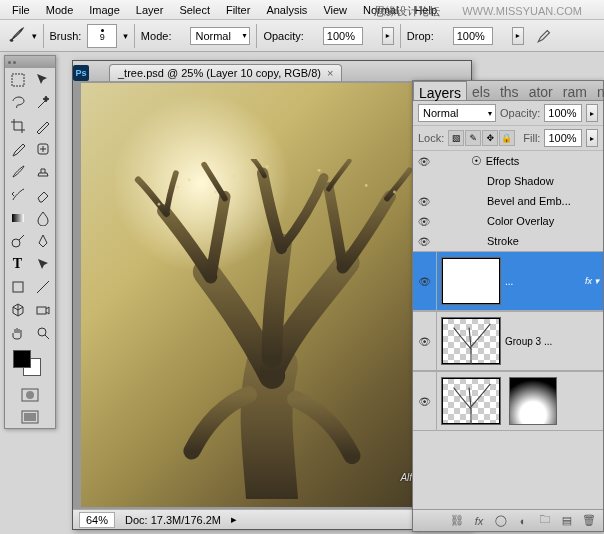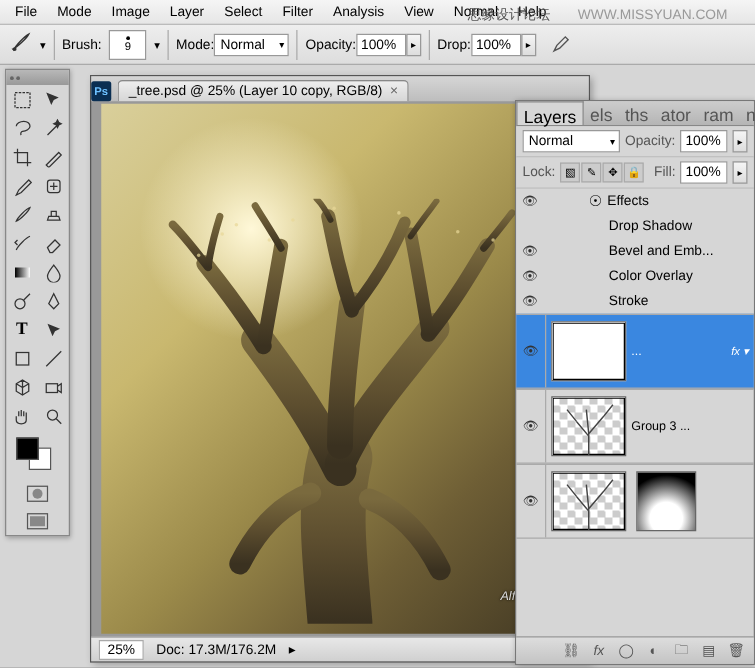--- a/index.html
+++ b/index.html
@@ -9,42 +9,42 @@
 .menubar span { padding: 2px 8px; cursor: default; }
 .watermark { position: absolute; right: 6px; top: 2px; font-size: 11px; color: #999; font-family: Georgia, sans-serif; }
 .watermark .cn { color: #555; margin-right: 6px; }
 
 .optionsbar { background: linear-gradient(#eee,#ddd); height: 32px; display: flex; align-items: center; gap: 6px; padding: 0 8px; border-bottom: 1px solid #aaa; }
 .brush-icon { width: 18px; height: 18px; }
 .dd { font-size: 9px; }
 .brush-preview { display: inline-flex; flex-direction: column; align-items: center; border: 1px solid #999; background: #fff; width: 30px; height: 24px; padding-top: 4px; }
 .brush-preview .dot { width: 3px; height: 3px; background: #000; border-radius: 50%; }
 .brush-preview .num { font-size: 9px; }
-.mode-box, .pct-box { display: flex; align-items: center; gap: 0; }
+.mode-box, .pct-box { display: flex; align-items: center; gap: 19px; }
 .select-like { background: #fff; border: 1px solid #999; padding: 1px 14px 1px 4px; position: relative; height: 18px; display: flex; align-items: center; min-width: 60px; }
 .select-like::after { content:'▾'; position:absolute; right: 3px; font-size: 8px; }
 .pct-input { background: #fff; border: 1px solid #999; width: 40px; height: 18px; padding: 0 3px; display: flex; align-items: center; }
 .arrow-btn { border: 1px solid #999; width: 12px; height: 18px; background: linear-gradient(#f5f5f5,#ddd); display:flex;align-items:center;justify-content:center;font-size:8px; }
 .sep { width: 1px; height: 24px; background: #aaa; }
 
 .toolbox { position: absolute; left: 4px; top: 55px; width: 52px; background: #d6d6d6; border: 1px solid #888; box-shadow: 1px 1px 4px rgba(0,0,0,0.3); z-index: 5; }
 .toolbox-header { height: 12px; background: linear-gradient(#b8b8b8,#999); display:flex; gap:2px; align-items:center; justify-content:flex-start; padding-left:3px;}
 .toolbox-header .d { width:3px;height:3px;background:#666;border-radius:50%; }
 .tool-grid { display: grid; grid-template-columns: 1fr 1fr; }
 .tool { width: 25px; height: 23px; display:flex;align-items:center;justify-content:center; border:1px solid transparent; }
 .tool svg, .tool span.glyph { width: 16px; height: 16px; }
 .fgbg { position: relative; height: 40px; }
 .fgbg .sw { position: absolute; width: 18px; height: 18px; border: 1px solid #555; }
 .fgbg .fg { background:#000; top: 6px; left: 8px; z-index:1;}
 .fgbg .bg { background:#fff; top: 14px; left: 18px; }
 .qm { width: 100%; height: 22px; display:flex;align-items:center;justify-content:center; }
 
 .doc-window { position: absolute; left: 72px; top: 60px; width: 400px; height: 470px; background: #999; border: 1px solid #555; box-shadow: 2px 2px 6px rgba(0,0,0,0.3); }
 .doc-tabbar { height: 20px; background: linear-gradient(#d6d6d6,#bdbdbd); display: flex; align-items: flex-end; }
-.doc-tab { background: linear-gradient(#eee,#d6d6d6); padding: 2px 8px; border: 1px solid #888; border-bottom:none; font-size: 10px; display:flex; align-items:center; gap:4px; border-radius: 4px 4px 0 0; margin-left:5px;}
+.doc-tab { background: linear-gradient(#eee,#d6d6d6); padding: 2px 8px; border: 1px solid #888; border-bottom:none; font-size: 10px; display:flex; align-items:center; gap:4px; border-radius: 4px 4px 0 0; margin-left:20px;}
 .ps-badge { width:16px; height:16px; background:#0a2e52; border-radius:2px; display:flex;align-items:center;justify-content:center; color:#6ec1ff; font-weight:bold; font-size:9px;}
 .tab-close { font-size: 11px; color: #666; margin-left: 2px; }
 .canvas { position: absolute; left: 8px; top: 22px; right: 8px; bottom: 22px; background: linear-gradient(135deg,#d9cf9b 0%,#c9b86f 30%,#9b8a4a 55%,#6e5e35 75%,#3f3622 100%); overflow:hidden; }
 .canvas .glow { position:absolute; top:10px; left:30px; width:180px; height:180px; background: radial-gradient(circle,#fff8d8 0%,rgba(255,248,216,0) 70%); }
 .tree { position:absolute; left:50%; top:18%; transform: translateX(-50%); width: 90%; height: 80%; }
 .status { position: absolute; bottom:0; left:0; right:0; height:20px; background:linear-gradient(#e8e8e8,#d0d0d0); border-top:1px solid #aaa; display:flex; align-items:center; gap:10px; padding:0 6px; font-size:10px; }
 .status .zoom { border:1px solid #aaa; background:#fff; padding:1px 6px; }
 .alfoart { position:absolute; right: 12px; bottom: 24px; color:#ddd; font-size: 10px; font-style: italic; text-shadow:0 0 2px #000; }
 
 .layers-panel { position: absolute; right: 0; top: 80px; width: 192px; height: 452px; background: #d6d6d6; border: 1px solid #777; box-shadow: 1px 1px 5px rgba(0,0,0,0.3); z-index:10;}
@@ -336,21 +336,21 @@
           <circle cx="200" cy="12" r="1.5"></circle>
           <circle cx="250" cy="28" r="1.5"></circle>
         <circle cx="280" cy="35" r="1.5"></circle>
           <circle cx="30" cy="48" r="1.5"></circle>
           <circle cx="90" cy="35" r="1.5"></circle>
       </g>
     </svg>
     <div class="alfoart">Alfoart.com</div>
   </div>
   <div class="status">
-    <span class="zoom">25%</span>
+    <span class="zoom">64%</span>
     <span>Doc: 17.3M/176.2M</span>
     <span>▸</span>
   </div>
 </div>
 
 <div class="layers-panel">
   <div class="panel-tabs">
     <div class="tab active">Layers</div>
     <div class="tab">els</div>
     <div class="tab">ths</div>

